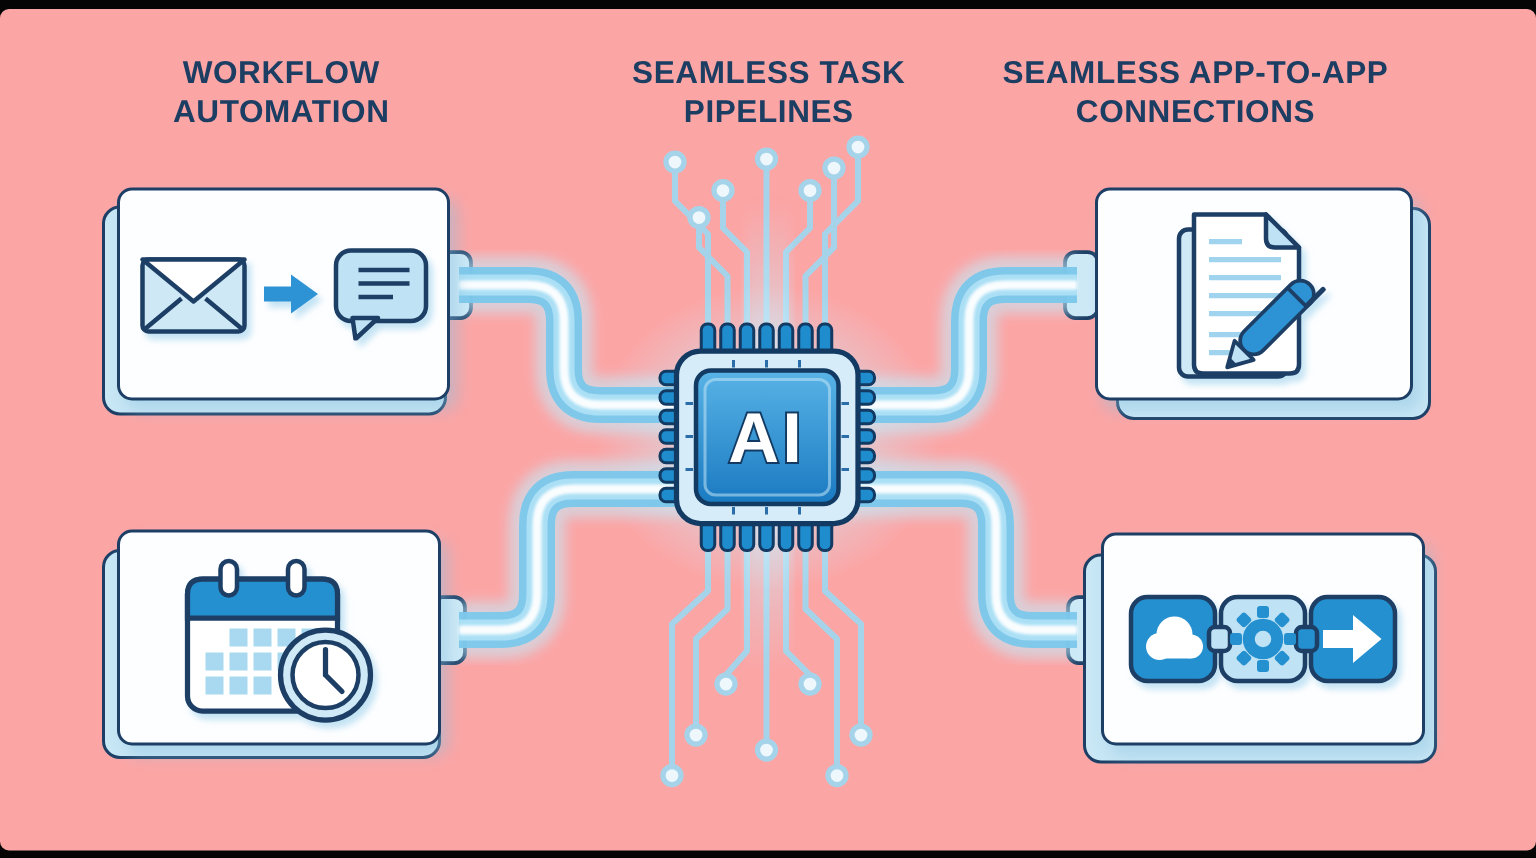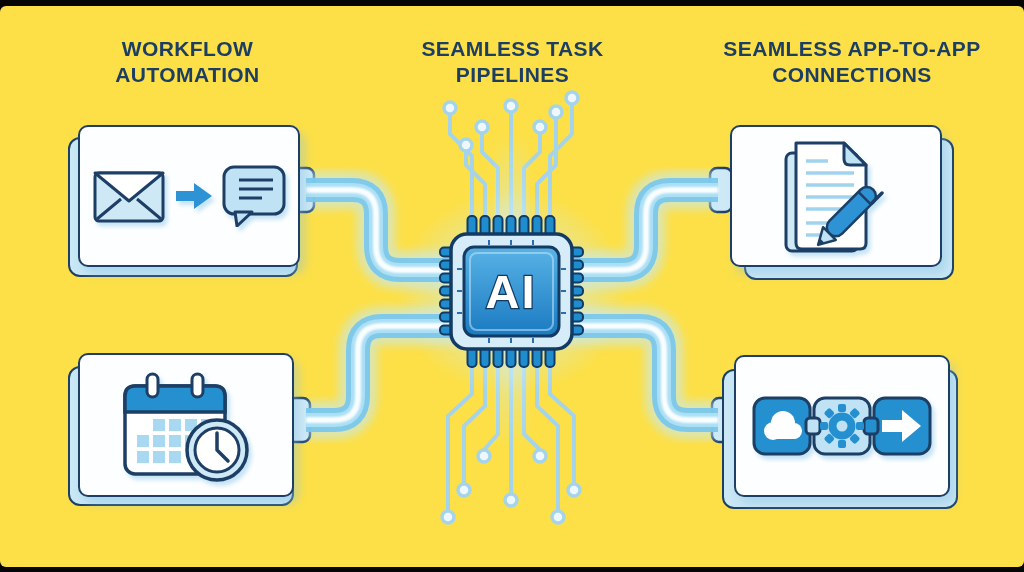--- a/index.html
+++ b/index.html
@@ -1,23 +1,23 @@
 <!DOCTYPE html>
 <html><head>
 <meta charset="utf-8">
 <style>
   html,body{margin:0;padding:0;background:#000;}
   .frame{position:relative;width:1024px;height:572px;background:#050505;overflow:hidden;
          font-family:"Liberation Sans",sans-serif;}
-  .canvas{position:absolute;left:0;right:0;top:6px;bottom:5px;background:#fde047;border-radius:6px;}
+  .canvas{position:absolute;left:0;right:0;top:6px;bottom:5px;background:#fca5a5;border-radius:6px;}
   .hdr{position:absolute;top:30px;color:#1d3e63;font-weight:700;font-size:21px;line-height:1.22;
        letter-spacing:.4px;text-align:center;}
   .hdr-left{left:90px;width:195px;}
   .hdr-center{left:410px;width:205px;}
-  .hdr-right{left:691px;width:322px;}
+  .hdr-right{left:636px;width:322px;}
   .gfx{position:absolute;left:0;top:0;width:1024px;height:566px;z-index:1;}
   .card-back{position:absolute;background:#c9e7f5;border:2.5px solid #1d3f66;border-radius:12px;z-index:2;}
   .card{position:absolute;background:#fdfeff;border:2.5px solid #1d3f66;border-radius:10px;z-index:3;
         display:flex;align-items:center;justify-content:center;gap:10px;
         box-shadow:5px 7px 10px rgba(140,195,225,.45);}
   .icon-shadow{filter:drop-shadow(3px 4px 2px rgba(150,205,235,.55));}
 </style>
 </head>
 <body>
 

